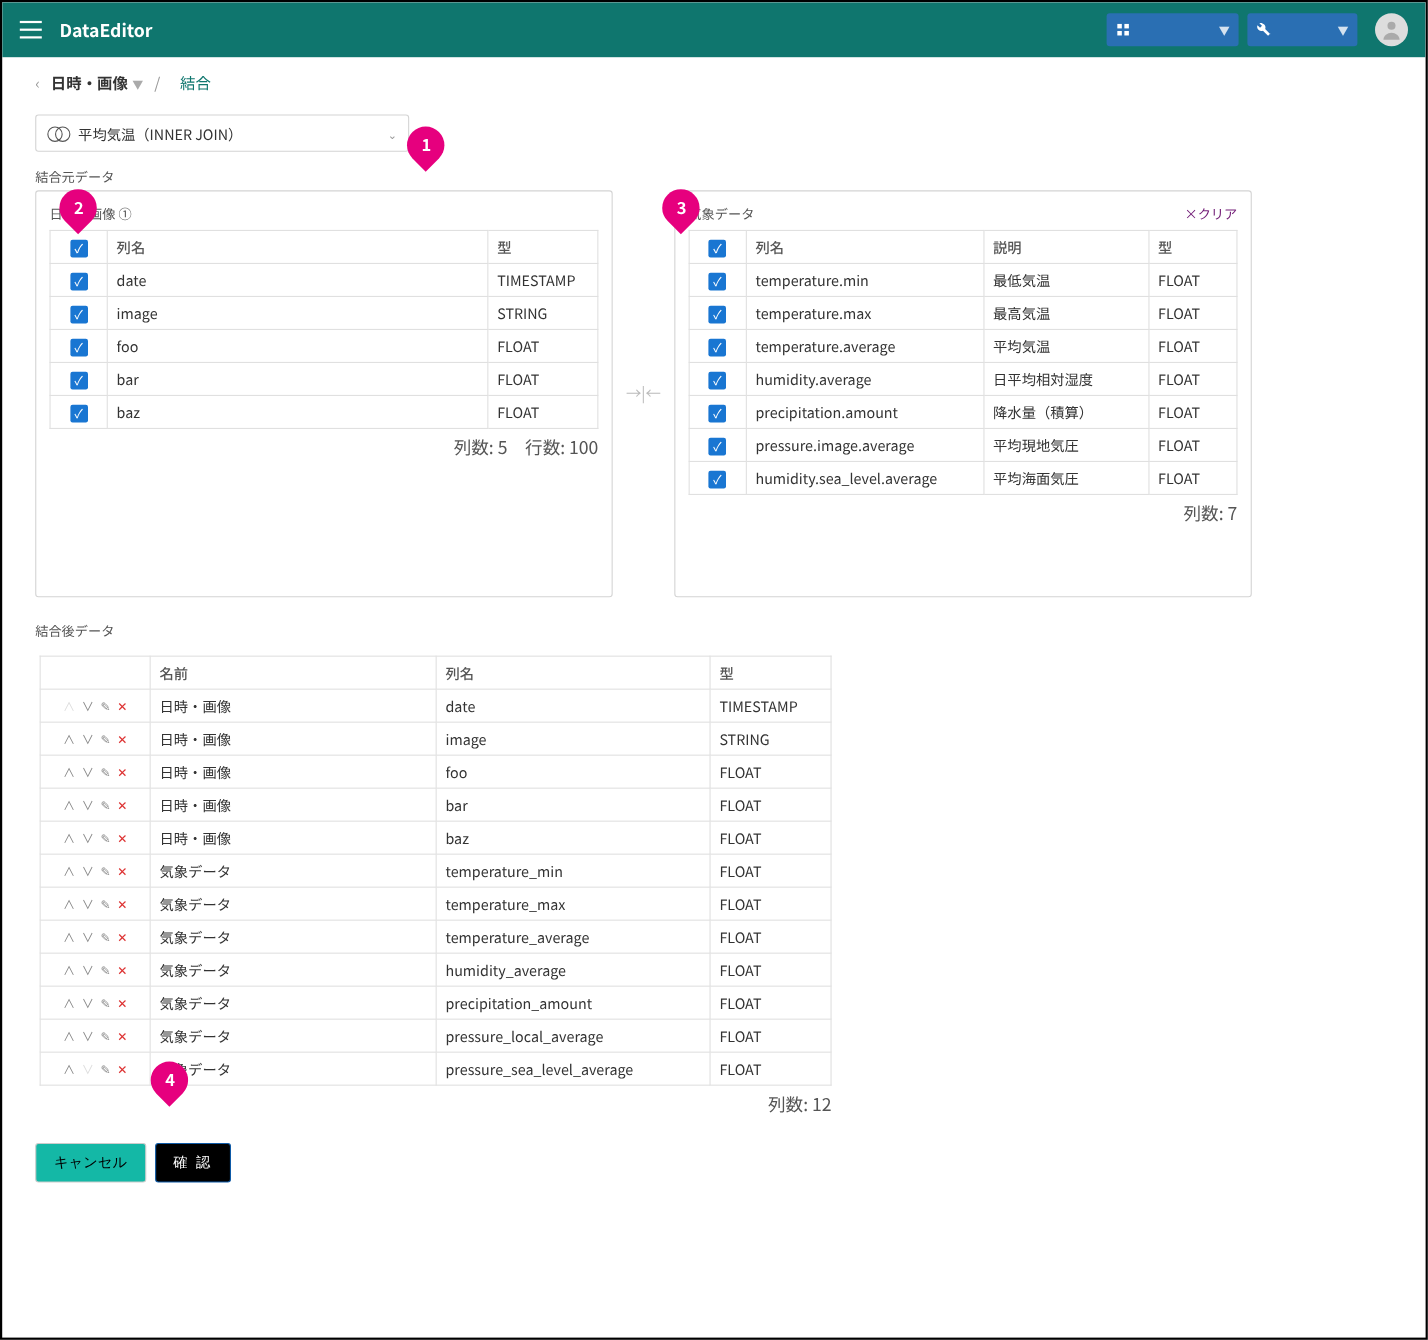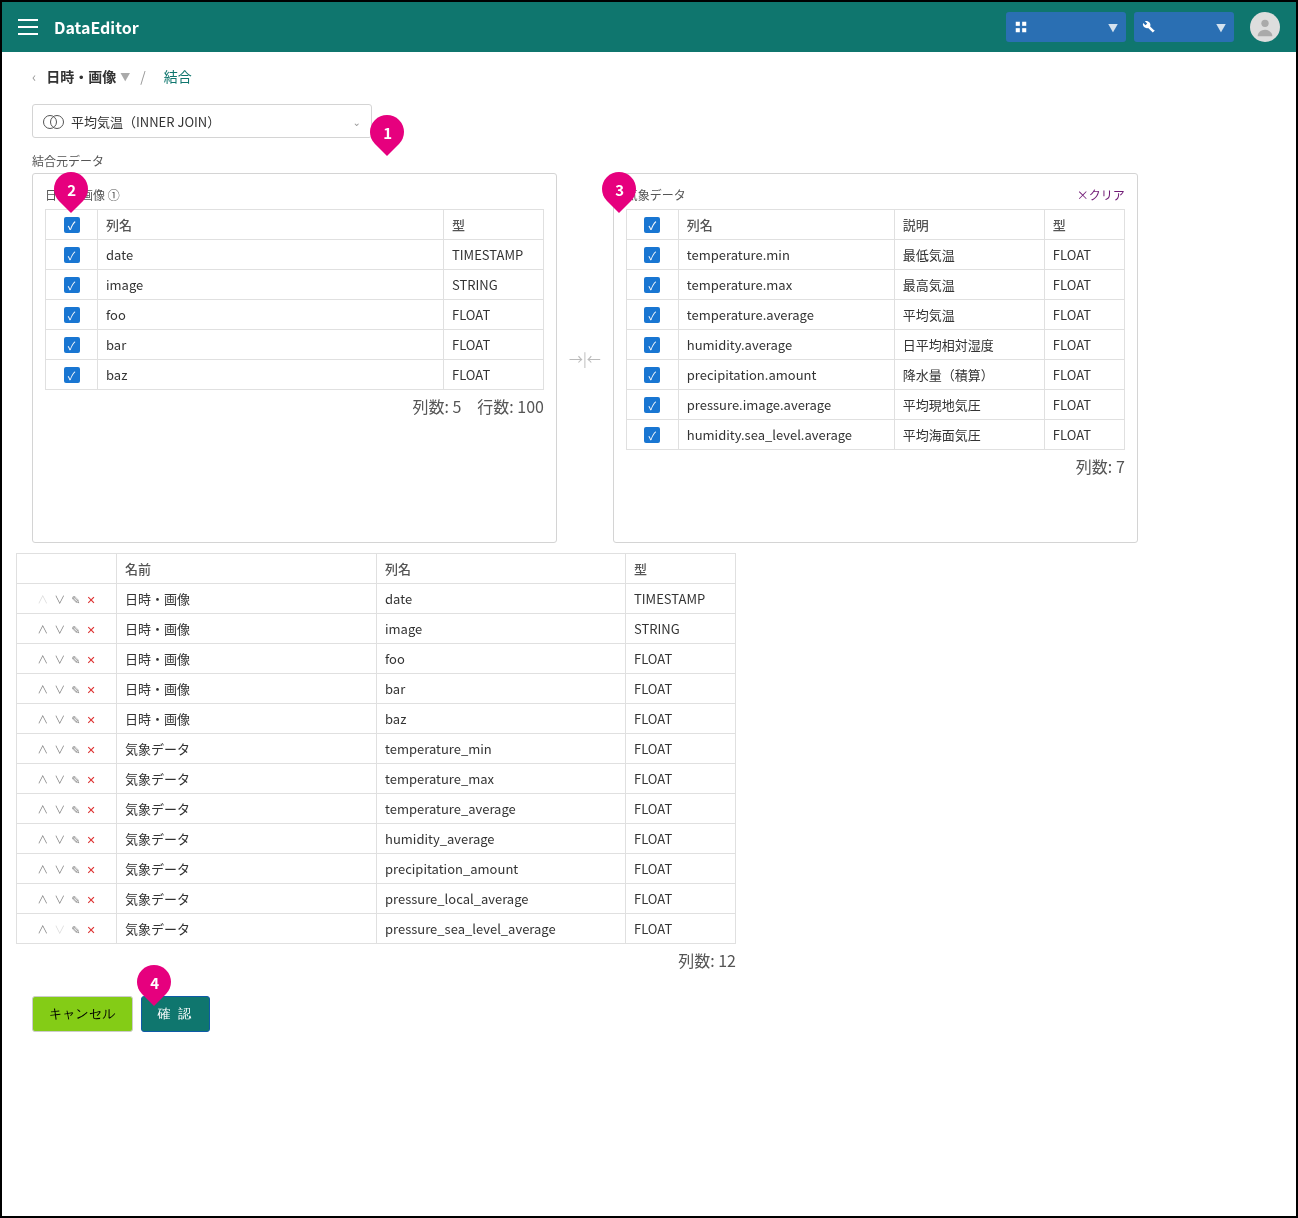--- a/index.html
+++ b/index.html
@@ -46,33 +46,33 @@
 table { border-collapse: collapse; width: 100%; font-size: 13px; }
 th, td { border: 1px solid #e0e0e0; padding: 5px 8px; text-align: left; font-weight: 400; }
 th { background: #fff; color: #555; font-weight: 500; }
 .chk-col { width: 52px; text-align: center; }
 .chk { width: 16px; height: 16px; background: #1976d2; border-radius: 2px; display: inline-flex; align-items: center; justify-content: center; color: #fff; font-size: 11px; }
 .meta-line { text-align: right; font-size: 16px; color: #555; margin-top: 4px; }
 
 .mid { display: flex; align-items: center; justify-content: center; color: #bbb; font-size: 14px; align-self: center; }
 
 
-.result-wrap { padding: 10px 14px; }
+.result-wrap { padding: 10px 34px; }
 .result-wrap table { width: 720px; }
 .act-col { width: 100px; text-align: center; }
 .act { display: flex; gap: 6px; justify-content: center; align-items: center; color: #888; font-size: 11px; }
 .act .up, .act .down { cursor: pointer; }
 .act .up.d, .act .down.d { color: #ddd; }
 .act .ed { cursor: pointer; }
 .act .del { color: #d33; cursor: pointer; }
 
 
 .btns { padding: 14px 30px; display: flex; gap: 8px; }
-.btn { border: 1px solid #ccc; background: #84cc16; padding: 8px 16px; border-radius: 3px; font-size: 13px; cursor: pointer; }
-.btn.primary { background: #0f766e; color: #fff; border-color: #0e5aa7; letter-spacing: 2px; }
+.btn { border: 1px solid #ccc; background: #14b8a6; padding: 8px 16px; border-radius: 3px; font-size: 13px; cursor: pointer; }
+.btn.primary { background: #000000; color: #fff; border-color: #0e5aa7; letter-spacing: 2px; }
 
 
 .pin { position: absolute; width: 34px; height: 34px; border-radius: 50% 50% 50% 0; background: #e6007e; transform: rotate(-45deg); display: flex; align-items: center; justify-content: center; color: #fff; font-weight: 700; font-size: 15px; }
 .pin span { transform: rotate(45deg); }
 .pin1 { top: 113px; left: 368px; }
 .pin2 { top: 170px; left: 52px; }
 .pin3 { top: 170px; left: 600px; }
 .pin4 { top: 963px; left: 135px; }
 </style>
 </head>
@@ -229,20 +229,21 @@
   <td>humidity.sea_level.average</td>
   <td>平均海面気圧</td>
   <td>FLOAT</td>
             </tr>
           </tbody>
       </table>
       <div class="meta-line">列数: 7</div>
     </div>
   </div>
 
+  <div class="section-label" style="margin-top:18px">結合後データ</div>
   <div class="result-wrap">
     <table>
       <thead>
           <tr>
         <th class="act-col"></th>
         <th style="width:260px">名前</th>
         <th>列名</th>
         <th style="width:110px">型</th>
       </tr>
         </thead>

